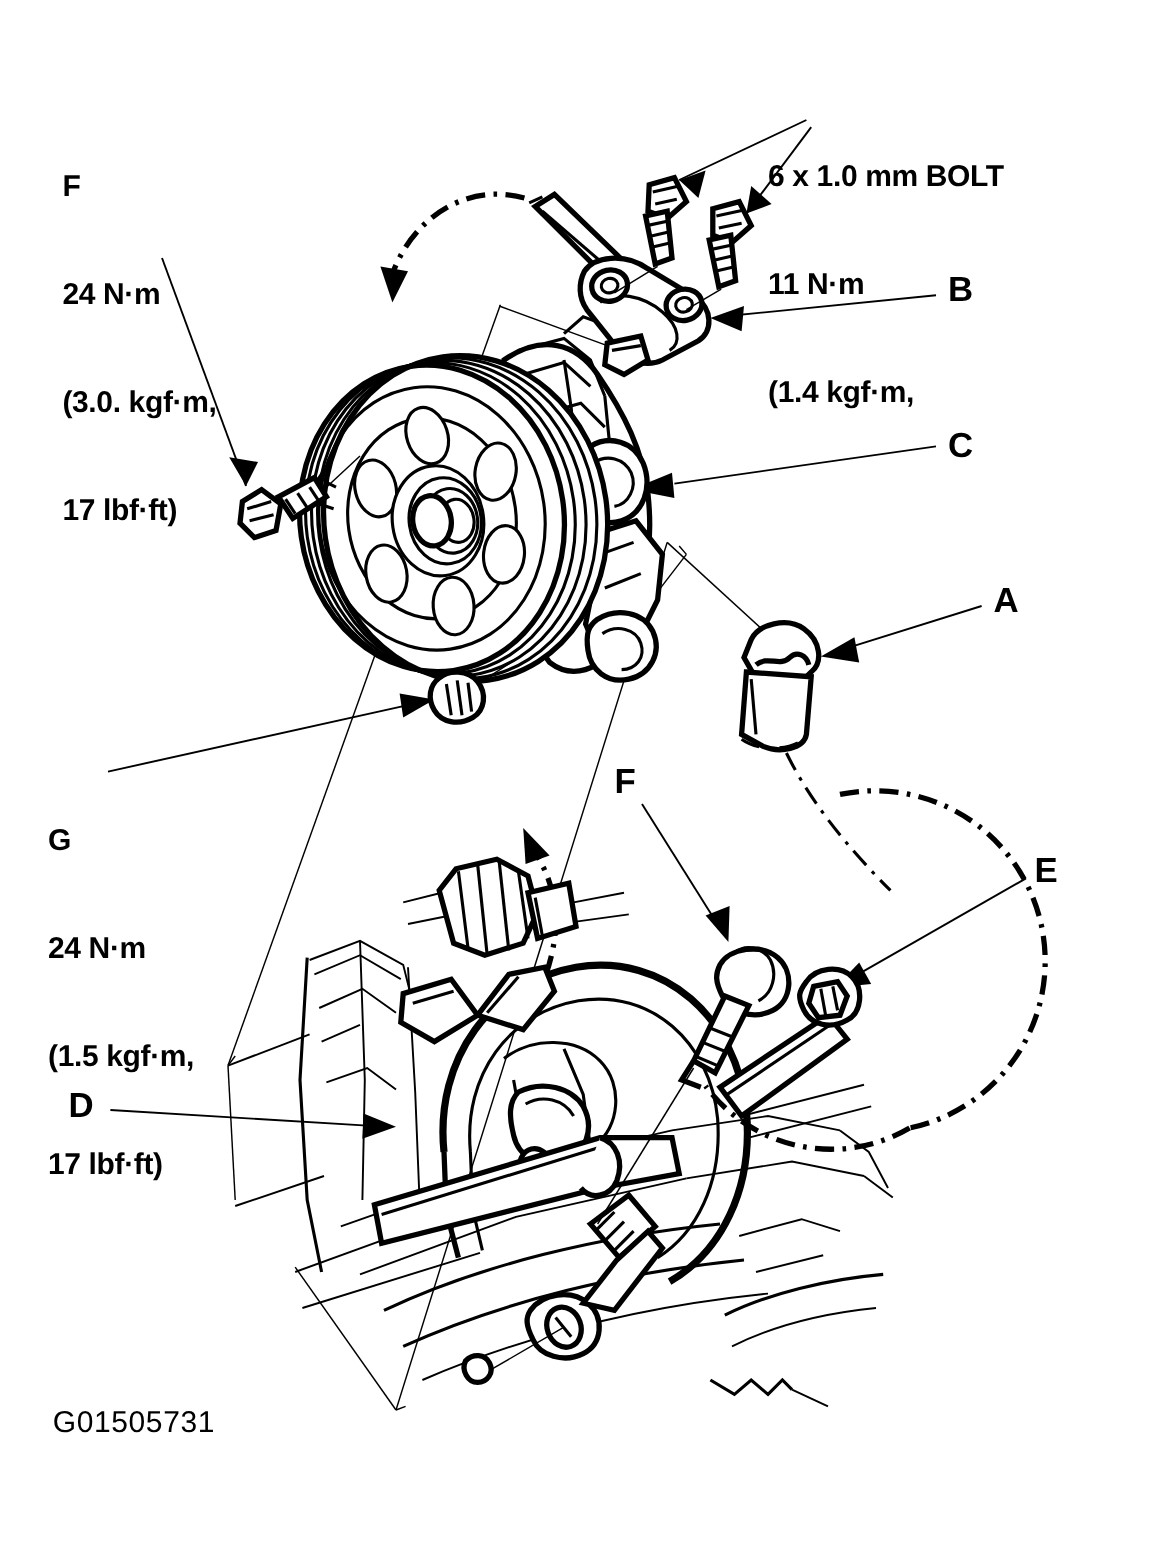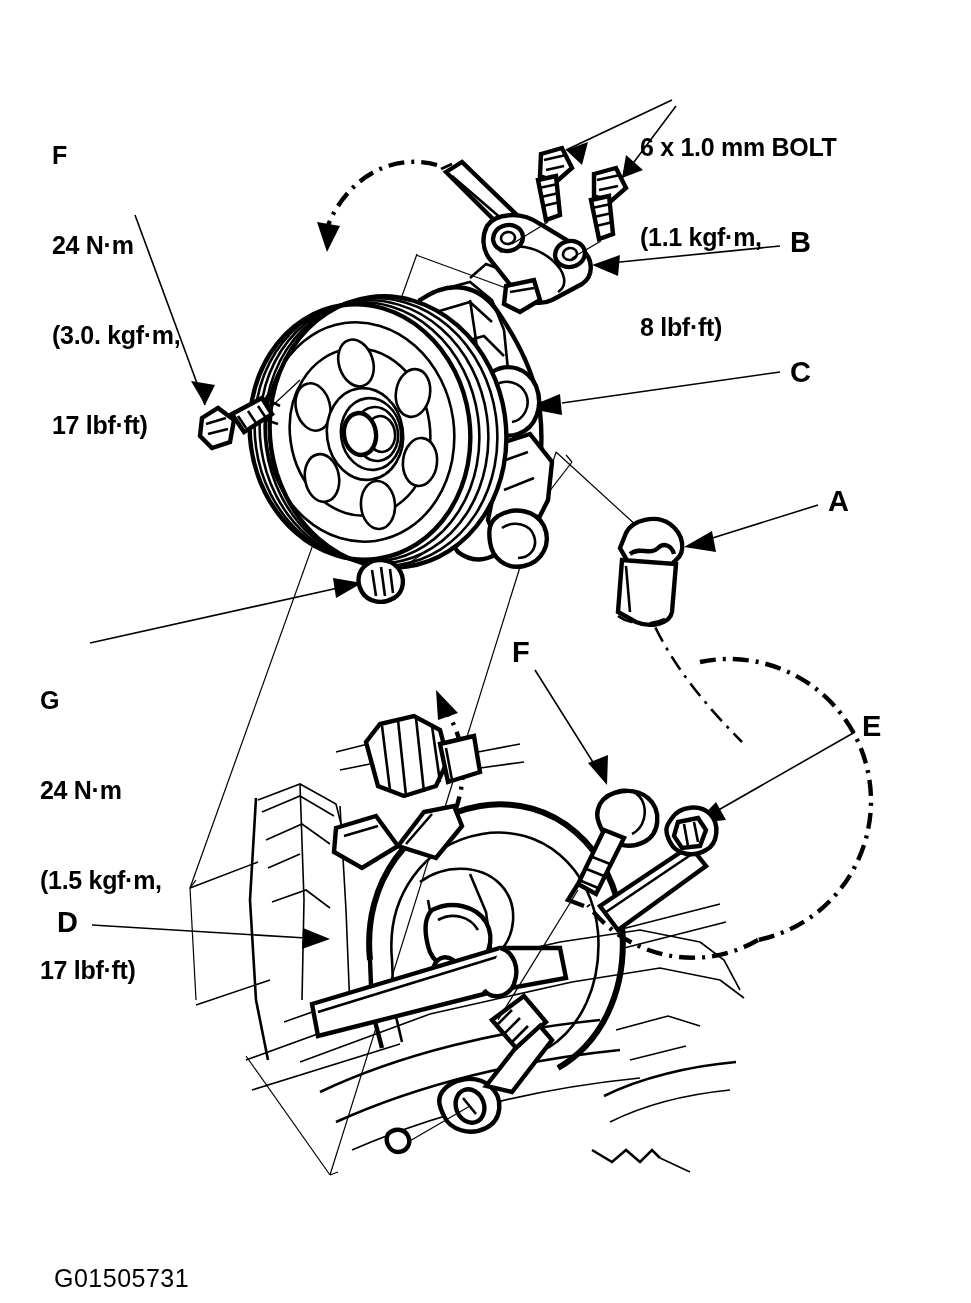--- a/index.html
+++ b/index.html
@@ -358,33 +358,33 @@
 
   <div class="callout" style="left:52px;top:80px;">
     <div>F</div>
     <div>24 N·m</div>
     <div>(3.0. kgf·m,</div>
     <div>17 lbf·ft)</div>
   </div>
 
   <div class="callout" style="left:640px;top:72px;">
     <div>6 x 1.0 mm BOLT</div>
-    <div>(1.1 kgf·m,</div>
-    <div>8 lbf·ft)</div>
+    <div>11 N·m</div>
+    <div>(1.4 kgf·m,</div>
   </div>
 
   <div class="callout" style="left:40px;top:625px;">
     <div>G</div>
     <div>24 N·m</div>
     <div>(1.5 kgf·m,</div>
     <div>17 lbf·ft)</div>
   </div>
 
   <div class="letter" style="left:790px;top:228px;">B</div>
   <div class="letter" style="left:790px;top:358px;">C</div>
   <div class="letter" style="left:828px;top:487px;">A</div>
   <div class="letter" style="left:57px;top:908px;">D</div>
   <div class="letter" style="left:862px;top:712px;">E</div>
   <div class="letter" style="left:512px;top:638px;">F</div>
 
-  <div class="figid" style="left:44px;top:1264px;margin-left:10px;">G01505731</div>
+  <div class="figid" style="left:44px;top:1171px;">G01505731</div>
 
 </div>
 
 </body></html>

